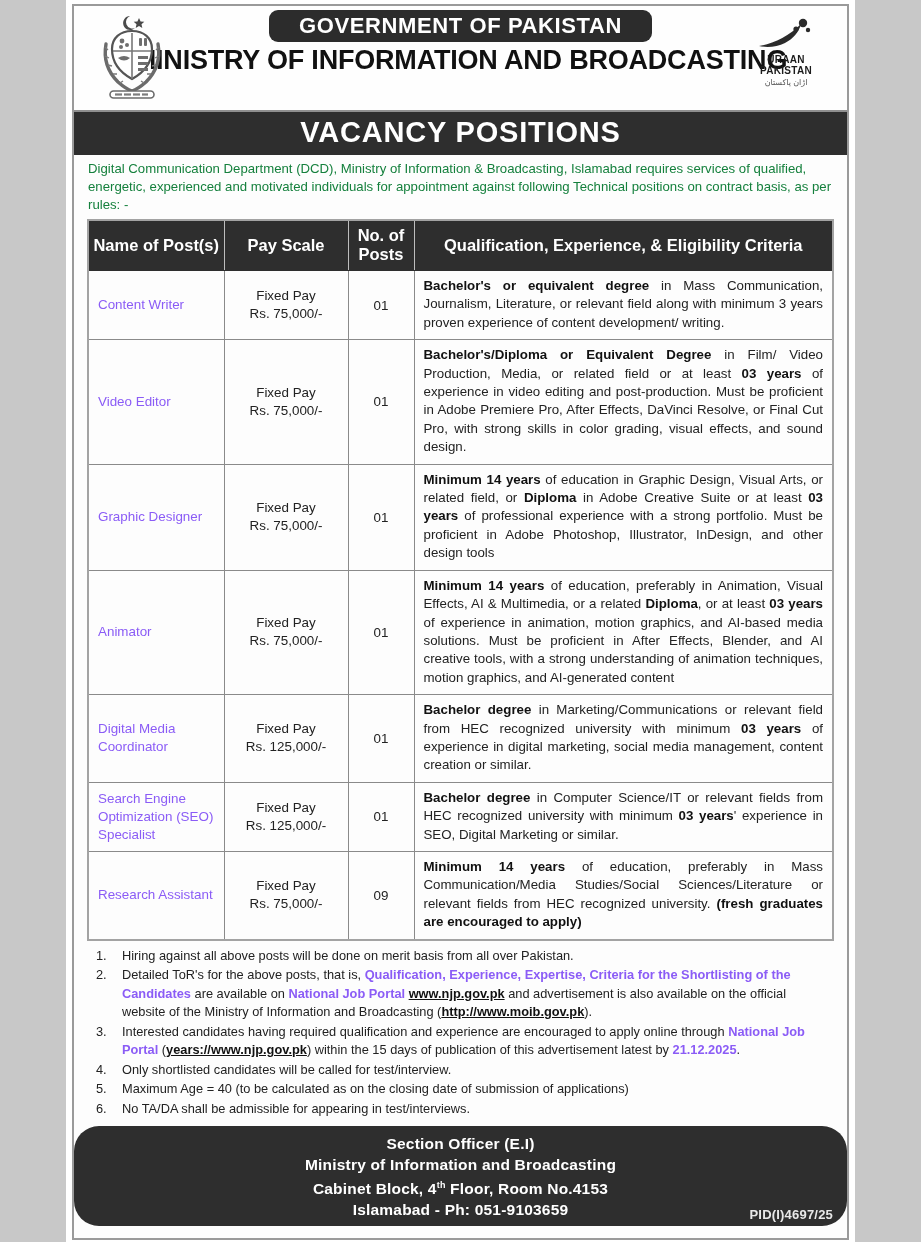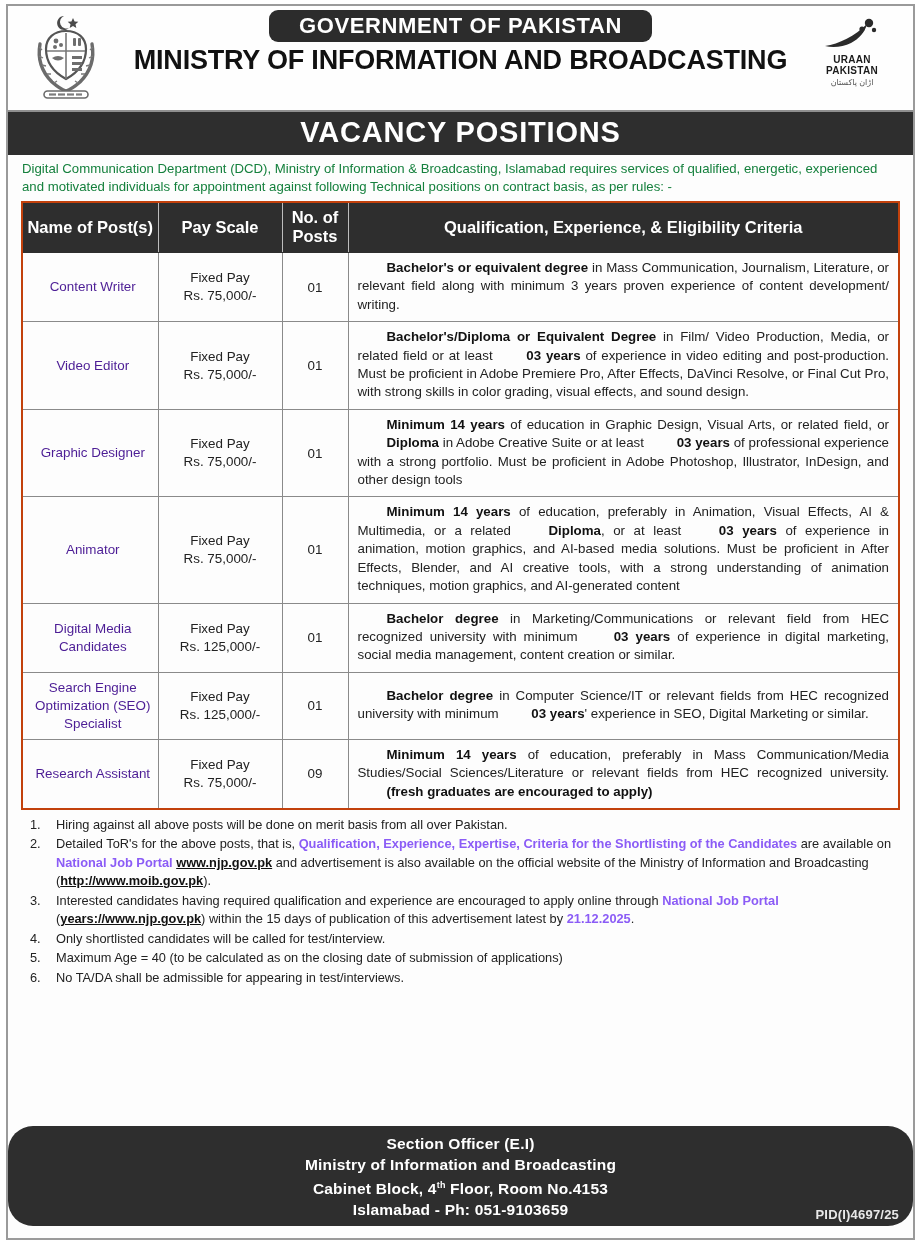--- a/index.html
+++ b/index.html
@@ -6,21 +6,21 @@
     margin: 0;
     padding: 0;
     background: #c8c8c8;
   }
   body {
     font-family: "Liberation Sans", sans-serif;
     -webkit-font-smoothing: antialiased;
   }
   .page {
     position: relative;
-    width: 921px;
+    width: 789px;
     height: 1242px;
     margin: 0 auto;
     background: #ffffff;
     box-sizing: border-box;
     overflow: hidden;
   }
   .outer-frame {
     position: absolute;
     left: 6px;
     top: 4px;
@@ -131,21 +131,21 @@
   }
 
   
   .tbl-wrap {
     padding: 0 13px 0 13px;
   }
   table.vac {
     width: 100%;
     border-collapse: collapse;
     table-layout: fixed;
-    border: 2px solid #c2410c;
+    border: 2px solid #a3a3a3;
     padding-left: 12px;
   }
   table.vac col.c1 { width: 136px; }
   table.vac col.c2 { width: 124px; }
   table.vac col.c3 { width: 66px; }
   table.vac th, table.vac td {
     border: 1px solid #8a8a8a;
     vertical-align: middle;
     box-sizing: border-box;
   }
@@ -157,23 +157,23 @@
     text-align: center;
     padding: 5px 2px 6px 2px;
     line-height: 19px;
     border-color: #2e2e2e;
     border-right: 1px solid #bdbdbd;
   }
   table.vac thead th:last-child { border-right: 1px solid #2e2e2e; }
   td.post {
     font-size: 13.4px;
     line-height: 18px;
-    color: #4c1d95;
+    color: #8b5cf6;
     padding: 6px 4px 6px 9px;
-    text-align: center;
+    text-align: left;
   }
   td.pay {
     font-size: 13.4px;
     line-height: 18px;
     color: #222;
     padding: 6px 4px;
     text-align: center;
     margin-left: 16px;
   }
   td.posts {
@@ -184,21 +184,21 @@
     margin-left: 32px;
   }
   td.crit {
     font-size: 13.3px;
     line-height: 18.4px;
     color: #222;
     padding: 6px 9px 7px 9px;
     text-align: justify;
     text-justify: inter-word;
   }
-  td.crit b { font-weight: bold; color: #111; margin-left: 29px; }
+  td.crit b { font-weight: bold; color: #111; }
 
   
   .notes {
     padding: 6px 14px 2px 14px;
   }
   .note {
     display: flex;
     font-size: 12.8px;
     line-height: 18.5px;
     color: #222;
@@ -360,21 +360,21 @@
               <tr>
                 <td class="post">Animator</td>
                 <td class="pay">
                   <div>Fixed Pay</div>
                   <div>Rs. 75,000/-</div>
                 </td>
                 <td class="posts">01</td>
                 <td class="crit"><b>Minimum 14 years</b> of education, preferably in Animation, Visual Effects,  AI &amp; Multimedia, or a related <b>Diploma</b>, or at least  <b>03 years</b>  of experience in animation, motion graphics, and AI-based media  solutions. Must be proficient in After Effects, Blender, and AI creative  tools, with a strong understanding of animation techniques, motion  graphics, and AI-generated content</td>
               </tr>
               <tr>
-                <td class="post">Digital Media Candidates</td>
+                <td class="post">Digital Media Coordinator</td>
                 <td class="pay">
                   <div>Fixed Pay</div>
                   <div>Rs. 125,000/-</div>
                 </td>
                 <td class="posts">01</td>
                 <td class="crit"><b>Bachelor degree</b> in Marketing/Communications or relevant field from HEC recognized university with minimum <b>03 years</b> of experience in digital marketing, social media management, content creation or similar.</td>
               </tr>
               <tr>
                 <td class="post">Search Engine Optimization (SEO) Specialist</td>
                 <td class="pay">

